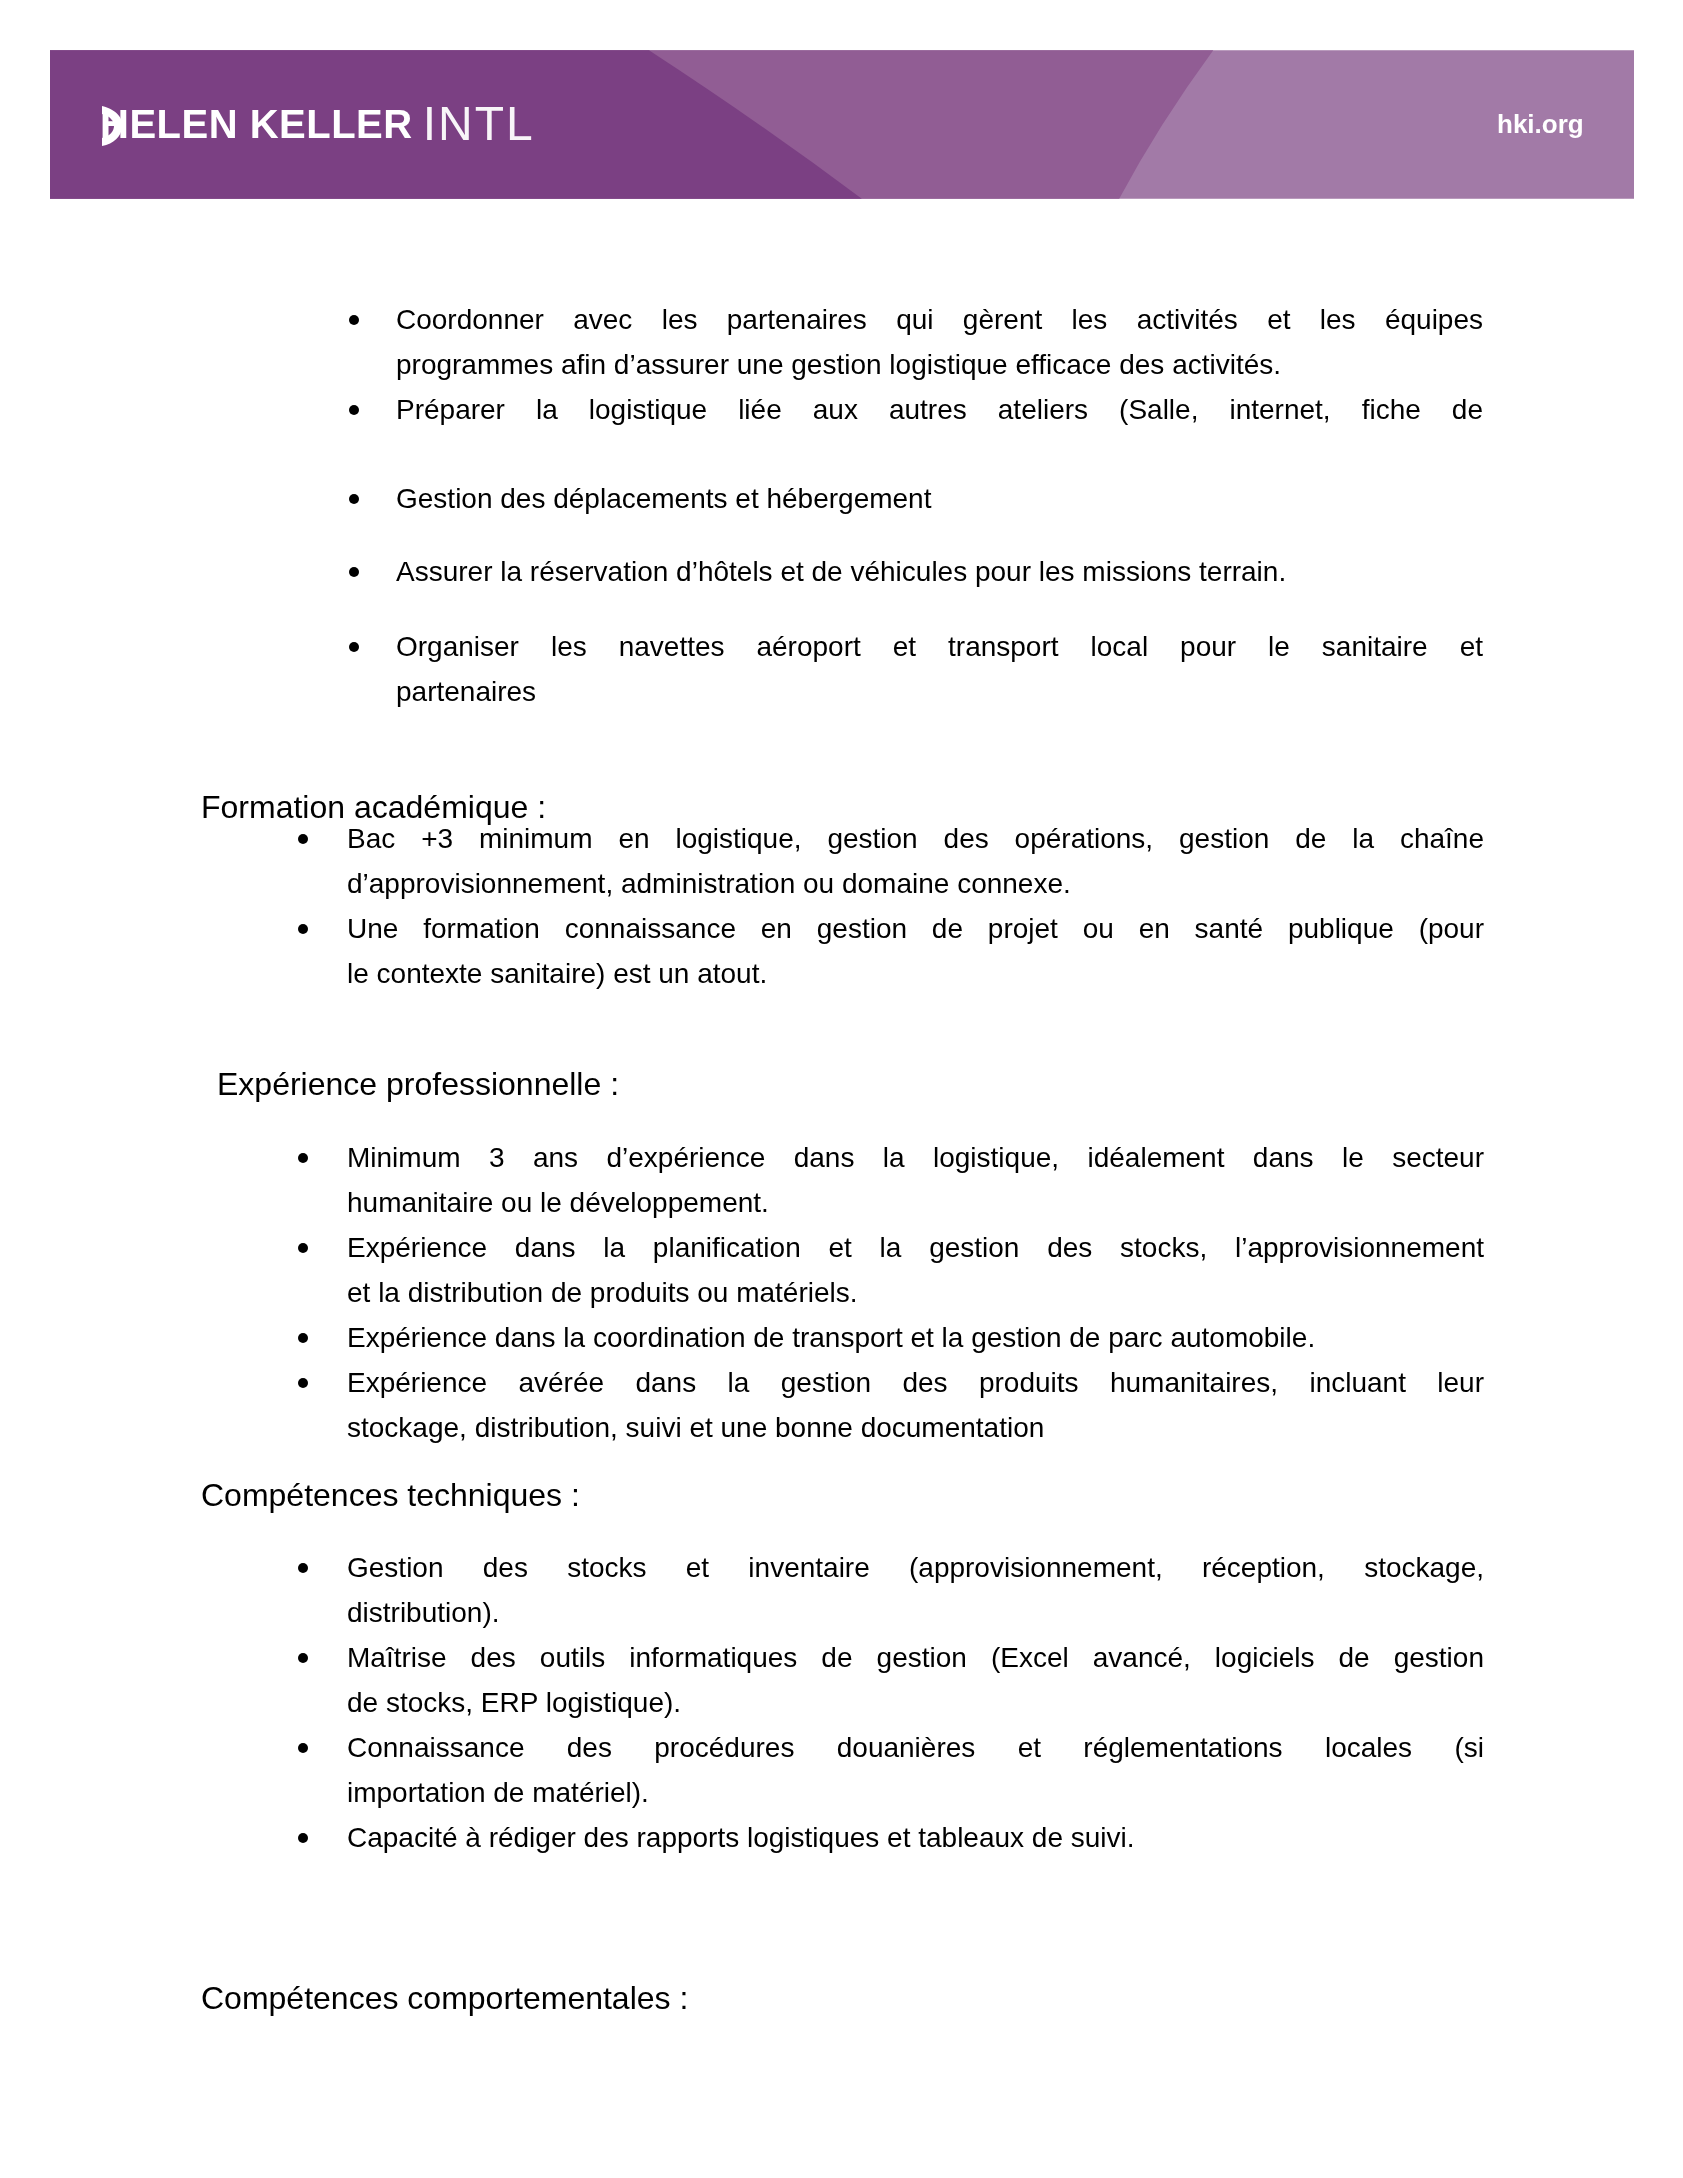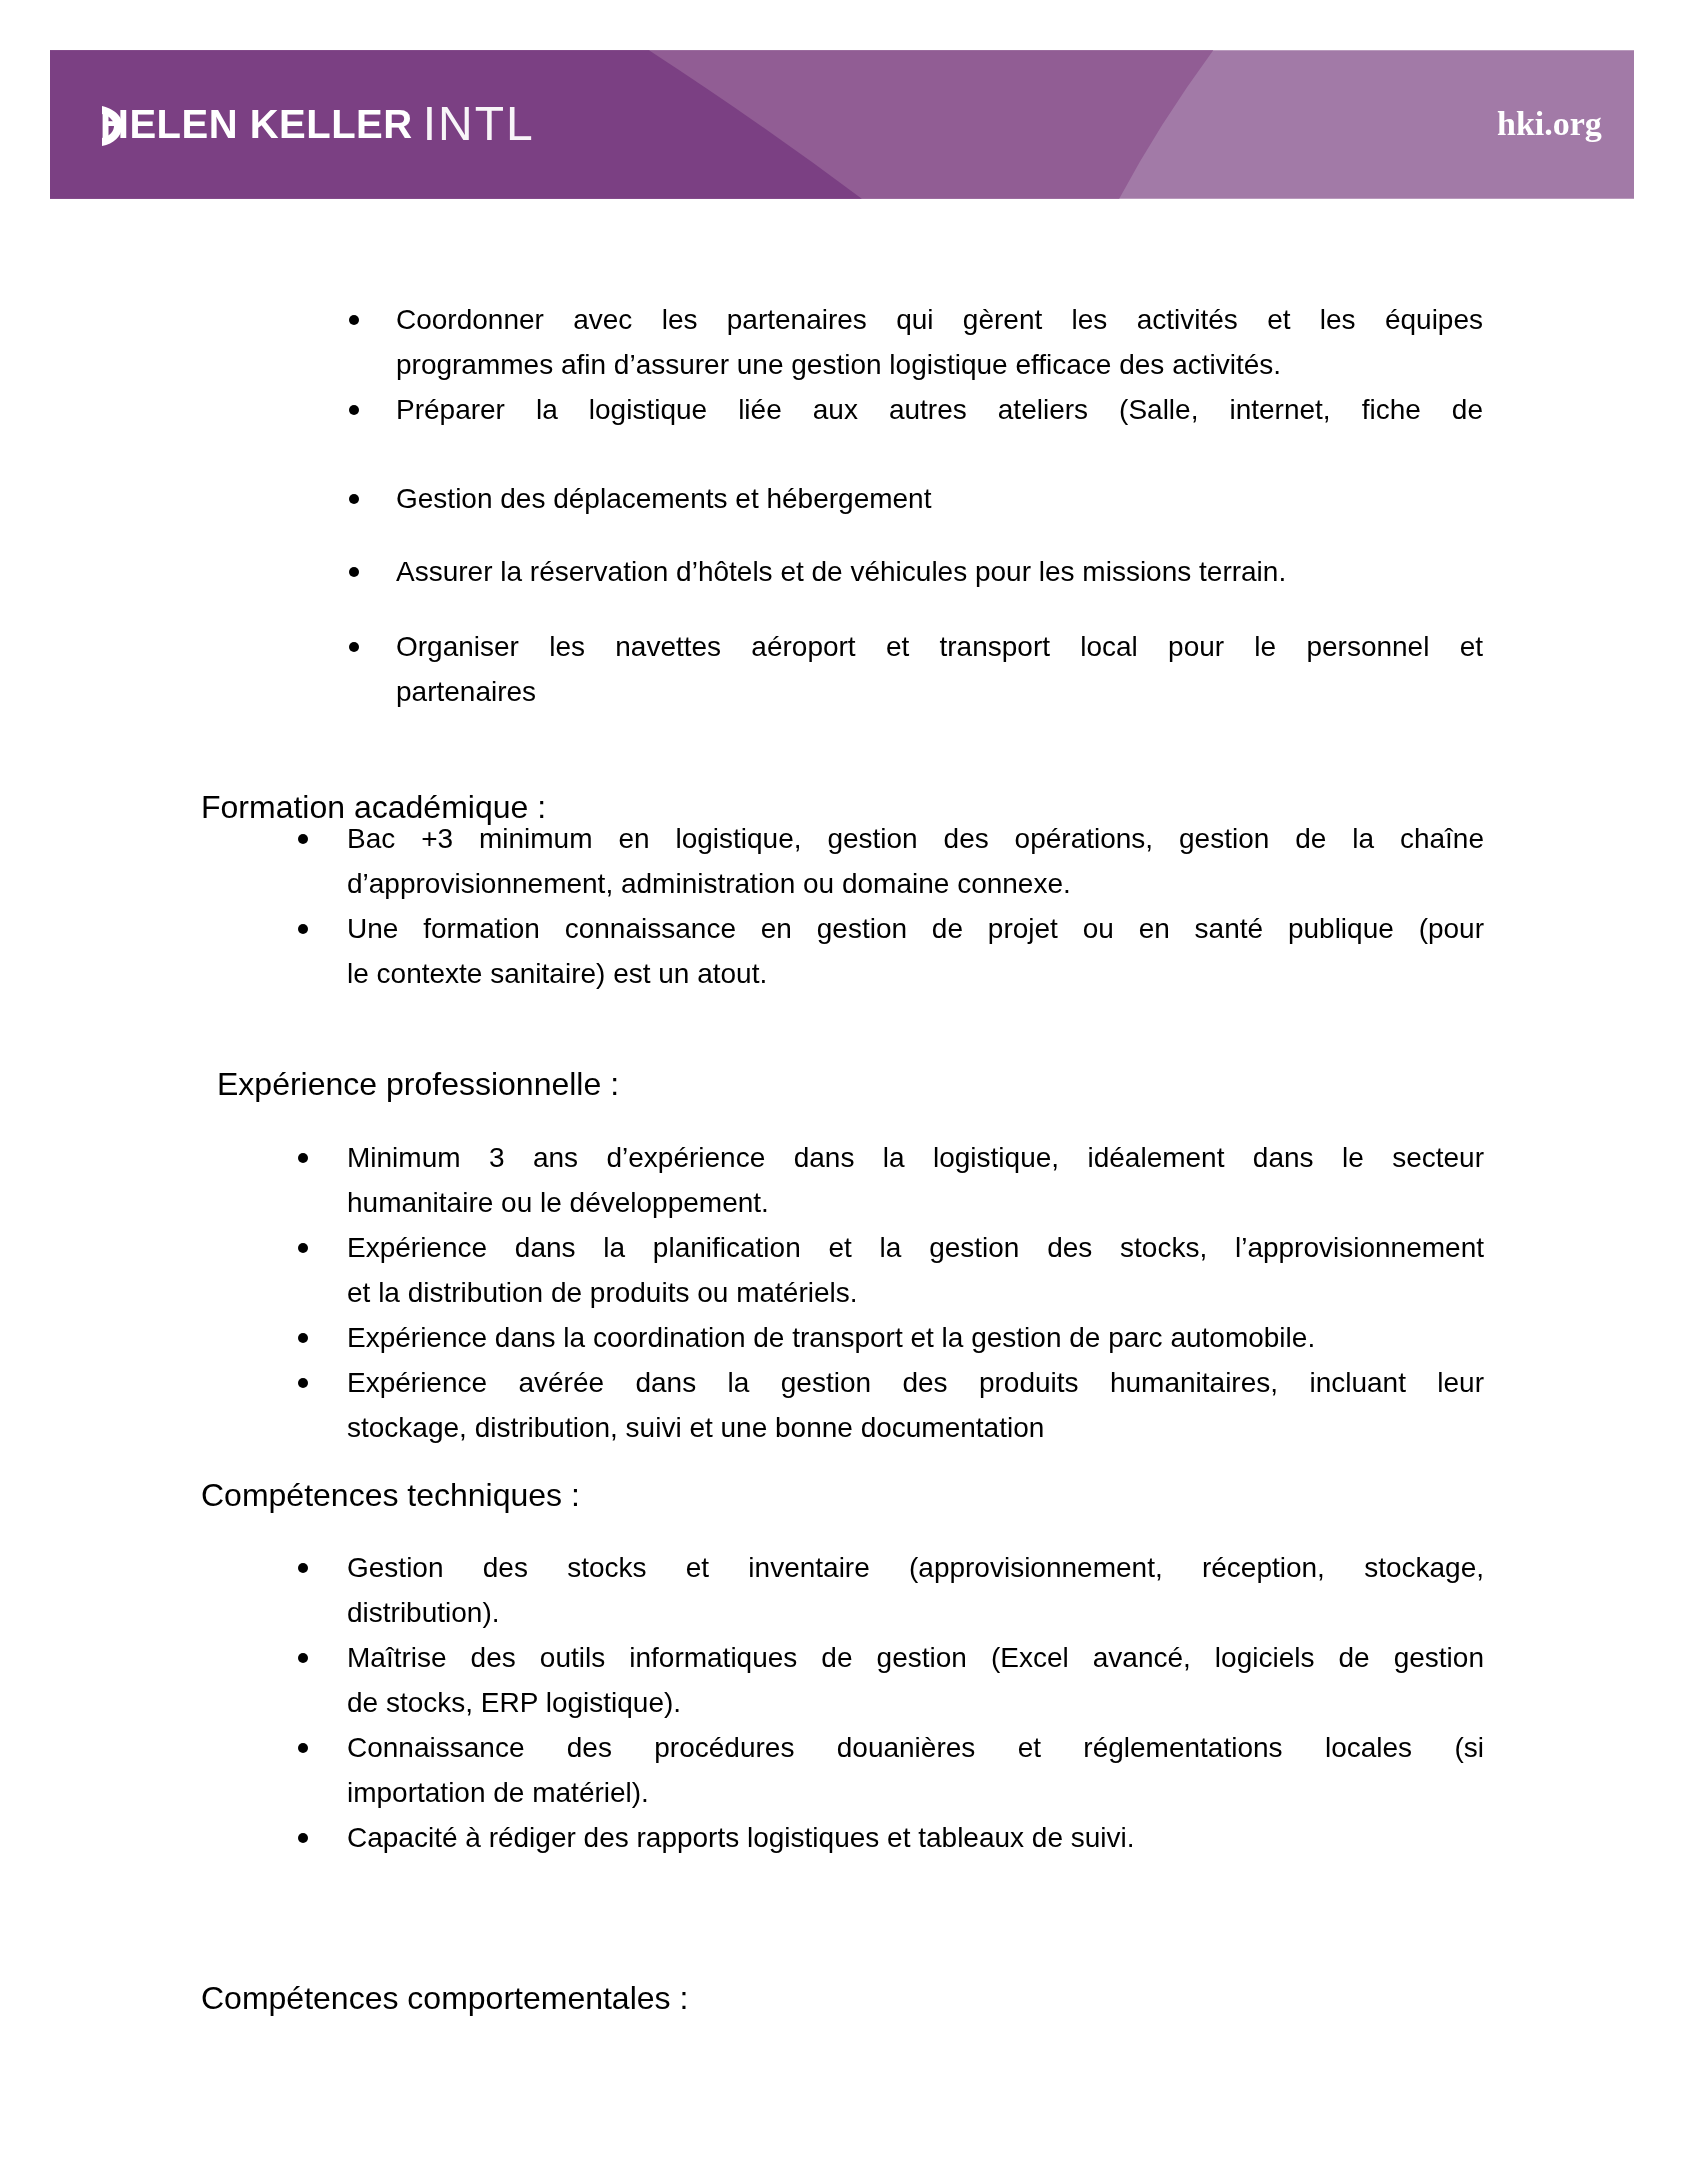--- a/index.html
+++ b/index.html
@@ -4,21 +4,21 @@
 <style>
   html, body { margin: 0; padding: 0; background: #ffffff; }
   body { width: 1683px; height: 2178px; position: relative; overflow: hidden;
          font-family: "Liberation Sans", sans-serif; color: #000; }
   .banner { position: absolute; left: 50px; top: 50px; width: 1584px; height: 149px; overflow: hidden; }
   .banner svg { position: absolute; left: 0; top: 0; }
   .logo { position: absolute; left: 50px; top: 54px; height: 40px; display: flex; align-items: center; color: #fff; }
   .logo-icon { width: 24px; height: 44px; margin-right: 12px; }
   .logo-bold { font-weight: bold; font-size: 40px; letter-spacing: 0.5px; line-height: 40px; }
   .logo-thin { font-weight: normal; font-size: 48px; line-height: 40px; margin-left: 10px; letter-spacing: 2px; opacity: 0.95; }
-  .site { position: absolute; left: 1447px; top: 59px; color: #fff; font-weight: bold; font-size: 34px; line-height: 30px; font-family: Liberation Serif, serif; }
+  .site { position: absolute; left: 1447px; top: 59px; color: #fff; font-weight: bold; font-size: 26px; line-height: 30px; }
 
   .block { position: absolute; font-size: 28px; line-height: 45px; }
   .heading { position: absolute; left: 201px; font-weight: normal; font-size: 32px; line-height: 45px; white-space: nowrap; }
   .item { position: relative; }
   .line { display: block; white-space: nowrap; height: 45px; }
   .line.j { text-align: justify; text-align-last: justify; white-space: normal; overflow: hidden; }
   .bullet { position: absolute; width: 10px; height: 10px; border-radius: 50%; background: #000; top: 18px; }
 
   .l1 { left: 396px; width: 1087px; }
   .l1 .bullet { left: -47px; }
@@ -63,21 +63,21 @@
 </div>
 <div class="block l1" style="top:549px;">
   <div class="item">
     <span class="bullet"></span>
     <span class="line">Assurer la réservation d’hôtels et de véhicules pour les missions terrain.</span>
   </div>
 </div>
 <div class="block l1" style="top:624px;">
   <div class="item">
     <span class="bullet"></span>
-    <span class="line j">Organiser les navettes aéroport et transport local pour le personnel et</span>
+    <span class="line j">Organiser les navettes aéroport et transport local pour le sanitaire et</span>
     <span class="line">partenaires</span>
   </div>
 </div>
 
 <div class="heading" style="top:785px;">Formation académique :</div>
 <div class="block l2" style="top:816px;">
   <div class="item">
     <span class="bullet"></span>
     <span class="line j">Bac +3 minimum en logistique, gestion des opérations, gestion de la chaîne</span>
     <span class="line">d’approvisionnement, administration ou domaine connexe.</span>

